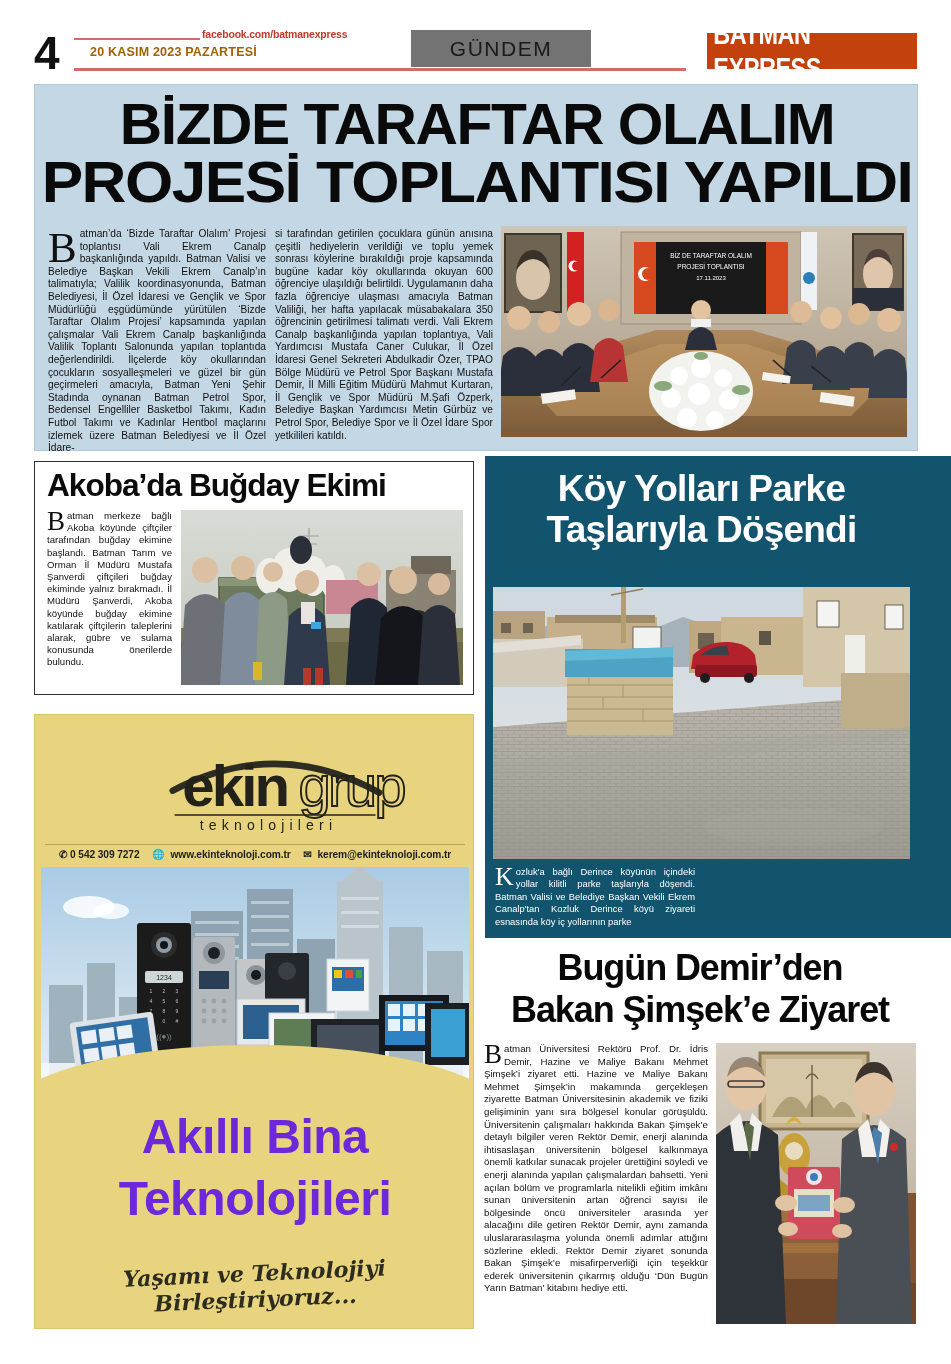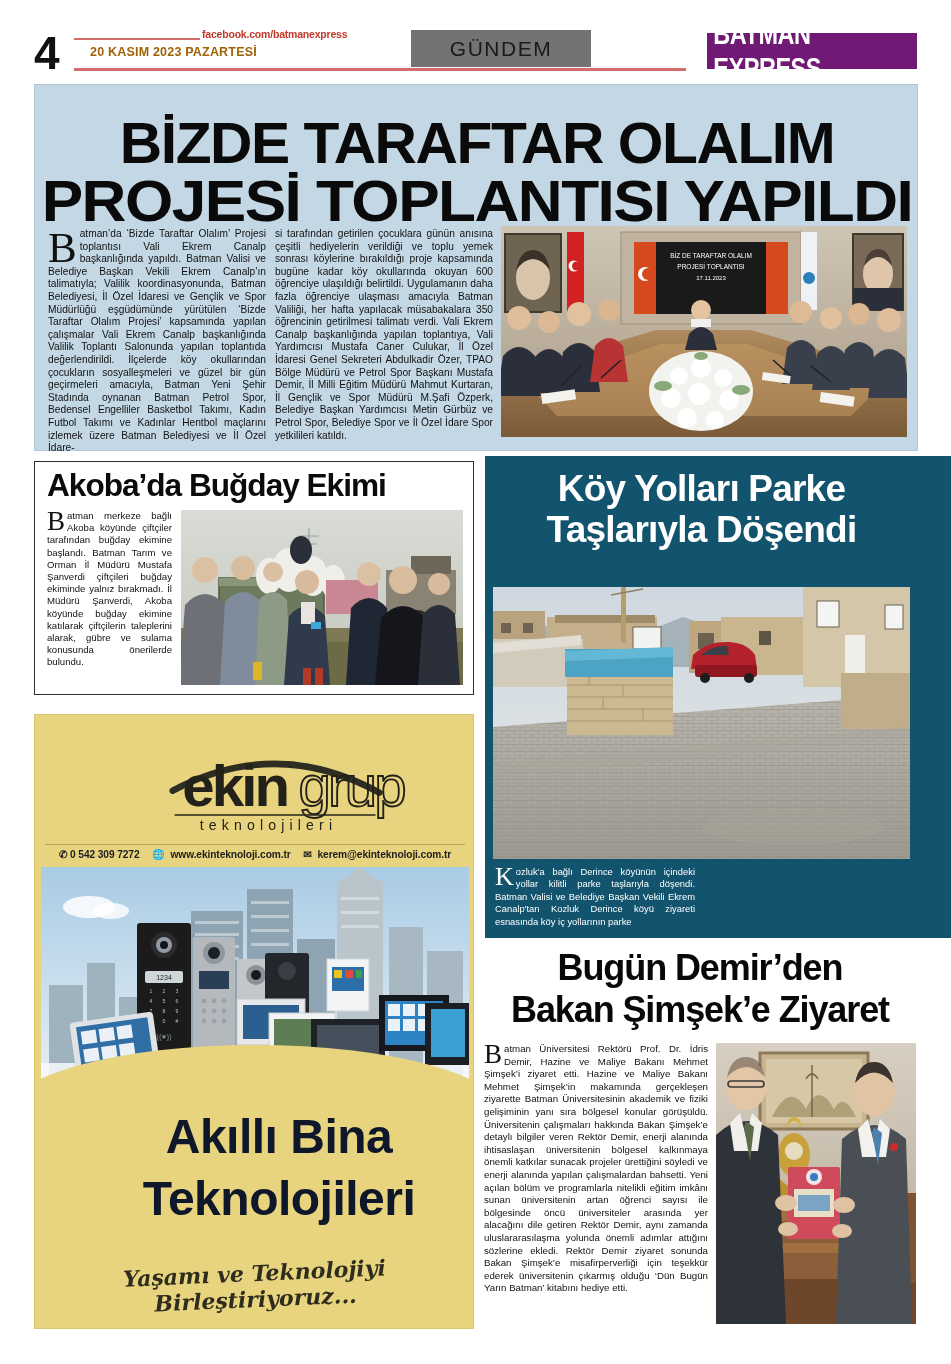--- a/index.html
+++ b/index.html
@@ -49,21 +49,21 @@
     position: absolute; left: 411px; top: 30px; width: 180px; height: 37px;
     background: #737373;
     display: flex; align-items: center; justify-content: center;
   }
   .section-tab span {
     font-size: 21px; color: #1a1a1a; letter-spacing: 1.5px;
     font-family: "Liberation Sans", sans-serif;
   }
   .logo-box {
     position: absolute; left: 707px; top: 33px; width: 210px; height: 36px;
-    background: #701a75;
+    background: #c2410c;
     display: flex; align-items: center; justify-content: center;
   }
   .logo-box span {
     color: #fff; font-size: 25px; font-weight: bold;
     font-family: "Liberation Sans", sans-serif;
     letter-spacing: -0.5px;
     transform: scaleY(1.18) scaleX(0.94);
   }
 
   
@@ -73,21 +73,20 @@
     border: 1px solid #b0c7d6;
   }
   .lead-headline {
     position: absolute; left: 0; top: 10px; width: 884px;
     text-align: center; color: #0a0a0a;
     font-family: "Liberation Sans", sans-serif;
     font-weight: bold;
     font-size: 57px; line-height: 58px;
     letter-spacing: -1.4px;
     transform-origin: center top;
-    margin-top: 19px;
   }
   .lead-headline .l1 { display: block; transform: scaleX(1.03); }
   .lead-headline .l2 { display: block; transform: scaleX(1.09); }
 
   .lead-col {
     position: absolute; top: 143px;
     font-size: 10.2px; line-height: 12.6px;
     color: #111; text-align: justify;
     font-family: "Liberation Sans", sans-serif;
   }
@@ -176,23 +175,22 @@
   .ad-photo {
     position: absolute; left: 6px; top: 152px; width: 428px; height: 248px;
     overflow: hidden;
   }
   .ad-curve {
     position: absolute; left: -30px; top: 330px; width: 500px; height: 300px;
     background: #e8d47e; border-radius: 50% 50% 0 0 / 70px 70px 0 0;
   }
   .ad-title {
     position: absolute; left: 0; top: 391px; width: 440px; text-align: center;
-    font-size: 48px; line-height: 62px; font-weight: bold; color: #0f172a;
+    font-size: 48px; line-height: 62px; font-weight: bold; color: #6d28d9;
     letter-spacing: -0.5px;
-    margin-left: 24px;
   }
   .ad-slogan {
     position: absolute; left: 0; top: 545px; width: 440px; text-align: center;
     font-family: "DejaVu Serif", serif;
     font-size: 22px; font-style: italic; font-weight: bold; color: #2e2d1d;
     transform: rotate(-2.5deg);
   }
 
   
   .rektor-block {

